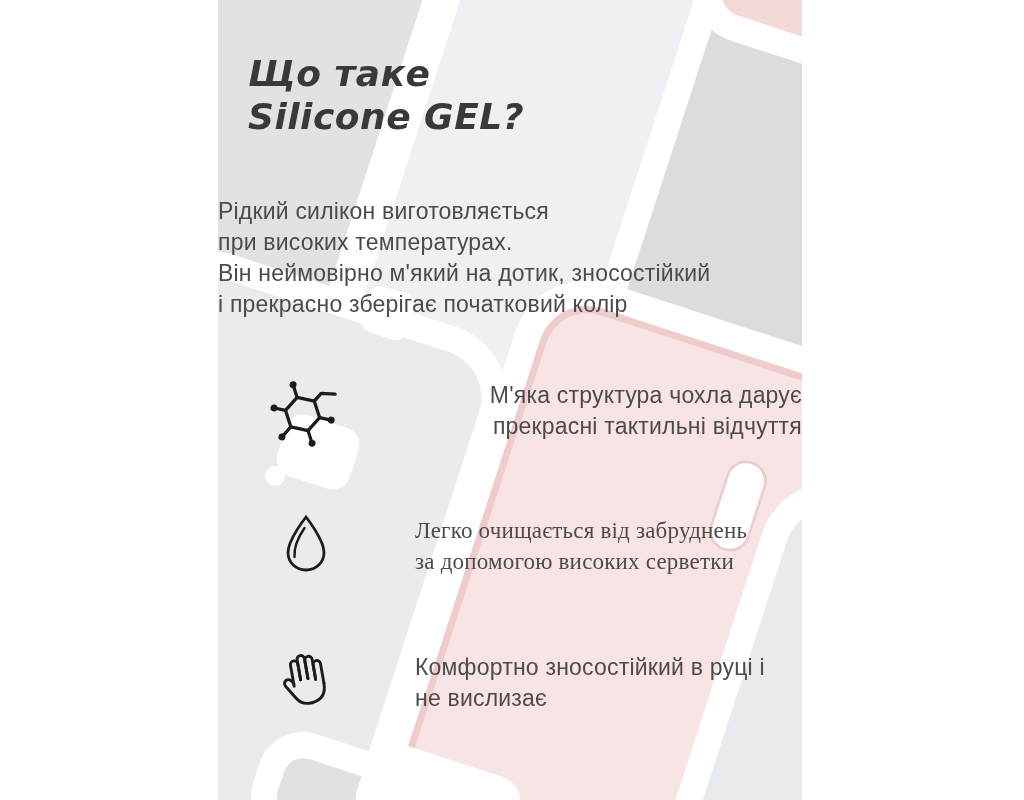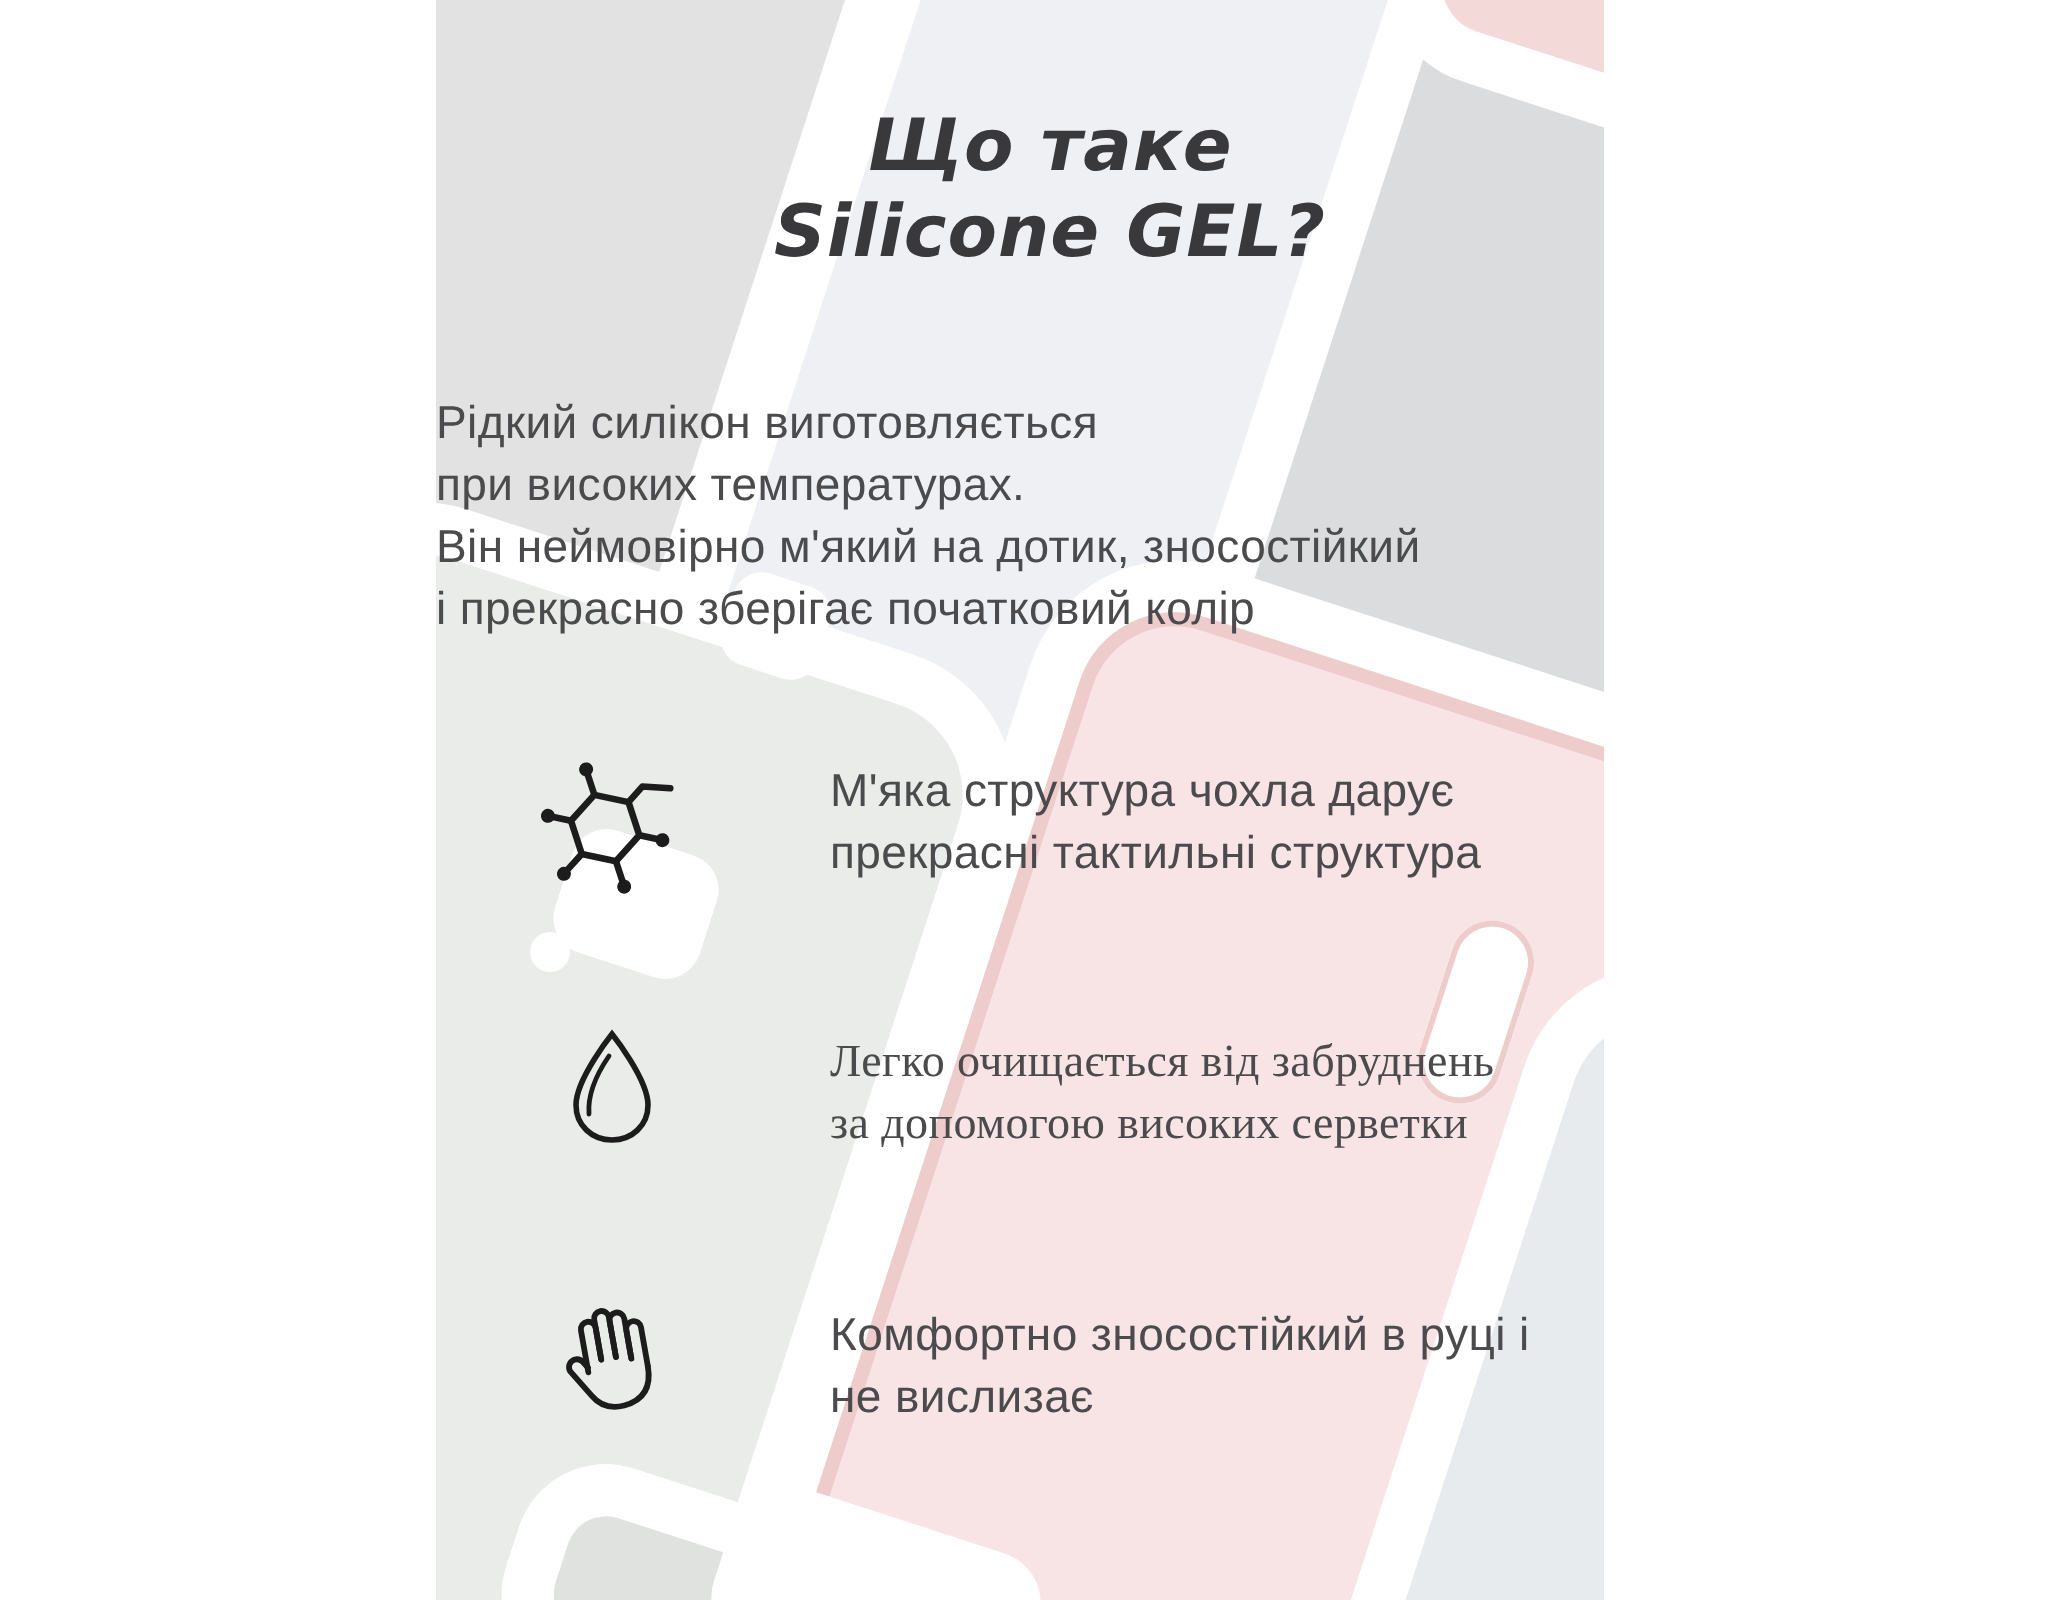--- a/index.html
+++ b/index.html
@@ -32,29 +32,29 @@
   .cutout { position:absolute; background:#ffffff; transform:rotate(18deg); }
   .circle-b { left:211px; top:1px;   width:17px; height:17px; border-radius:50%; transform:none; }
   .square-b { left:145px; top:289px; width:50px; height:48px; border-radius:14px; }
   .square-d { left:62px;  top:420px; width:76px; height:64px; border-radius:18px; }
   .circle-d { left:47px;  top:466px; width:20px; height:20px; border-radius:50%; transform:none; }
   .pill-e   { left:499px; top:459px; width:42px; height:94px; border-radius:21px;
               box-shadow:inset 0 0 0 3px var(--casePinkTrim); }
 
   
   .title { position:absolute; left:0; top:52px; width:100%; padding-left:30px;
-           text-align:center; font-style:italic; font-weight:800;
+           text-align:left; font-style:italic; font-weight:800;
            font-size:36px; line-height:43px; letter-spacing:.5px;
            color:var(--titleText); font-family:"DejaVu Sans","Liberation Sans",sans-serif; }
   .intro { position:absolute; left:0; top:196px; width:100%; text-align:left;
            font-size:23px; line-height:31px; color:var(--bodyText); letter-spacing:.2px; }
   .feature { position:absolute; left:0; width:100%; }
   .f-text { margin-left:197px; font-size:23px; line-height:31px;
             color:var(--bodyText); letter-spacing:.2px; }
-  .f1 { top:380px; } .f2 { top:515px;font-family:Liberation Serif, serif; } .f3 { top:652px; }
+  .f1 { top:380px;text-align:right; } .f2 { top:515px;font-family:Liberation Serif, serif; } .f3 { top:652px; }
   .f-icon { position:absolute; }
   .icon-molecule { left:50px; top:-6px; }
   .icon-drop     { left:64px; top:-2px; }
   .icon-hand     { left:58px; top:-6px; }
   svg { display:block; }
 </style>
 </head>
 <body>
 
 <div class="stage">
@@ -104,21 +104,21 @@
             <circle cx="62.5" cy="39" r="3.4"></circle>
             <circle cx="5.5" cy="39" r="3.4"></circle>
             <circle cx="19" cy="13" r="3.4"></circle>
             <circle cx="19" cy="65" r="3.4"></circle>
             <circle cx="49" cy="65" r="3.4"></circle>
           </g>
         </svg>
       </span>
       <div class="f-text">
         <div>М'яка структура чохла дарує</div>
-        <div>прекрасні тактильні структура</div>
+        <div>прекрасні тактильні відчуття</div>
       </div>
     </div>
 
     <div class="feature f2">
       <span class="f-icon icon-drop">
         <svg width="48" height="60" viewBox="0 0 48 58">
           <g fill="none" stroke="var(--iconStroke)" stroke-linecap="round">
             <path stroke-width="2.8" d="M24 3 C24 3 6 25.5 6 38.5 C6 48.7 14 56 24 56 C34 56 42 48.7 42 38.5 C42 25.5 24 3 24 3 Z"></path>
             <path stroke-width="2.4" d="M22.5 14 Q11.5 30 12.5 43"></path>
           </g>

